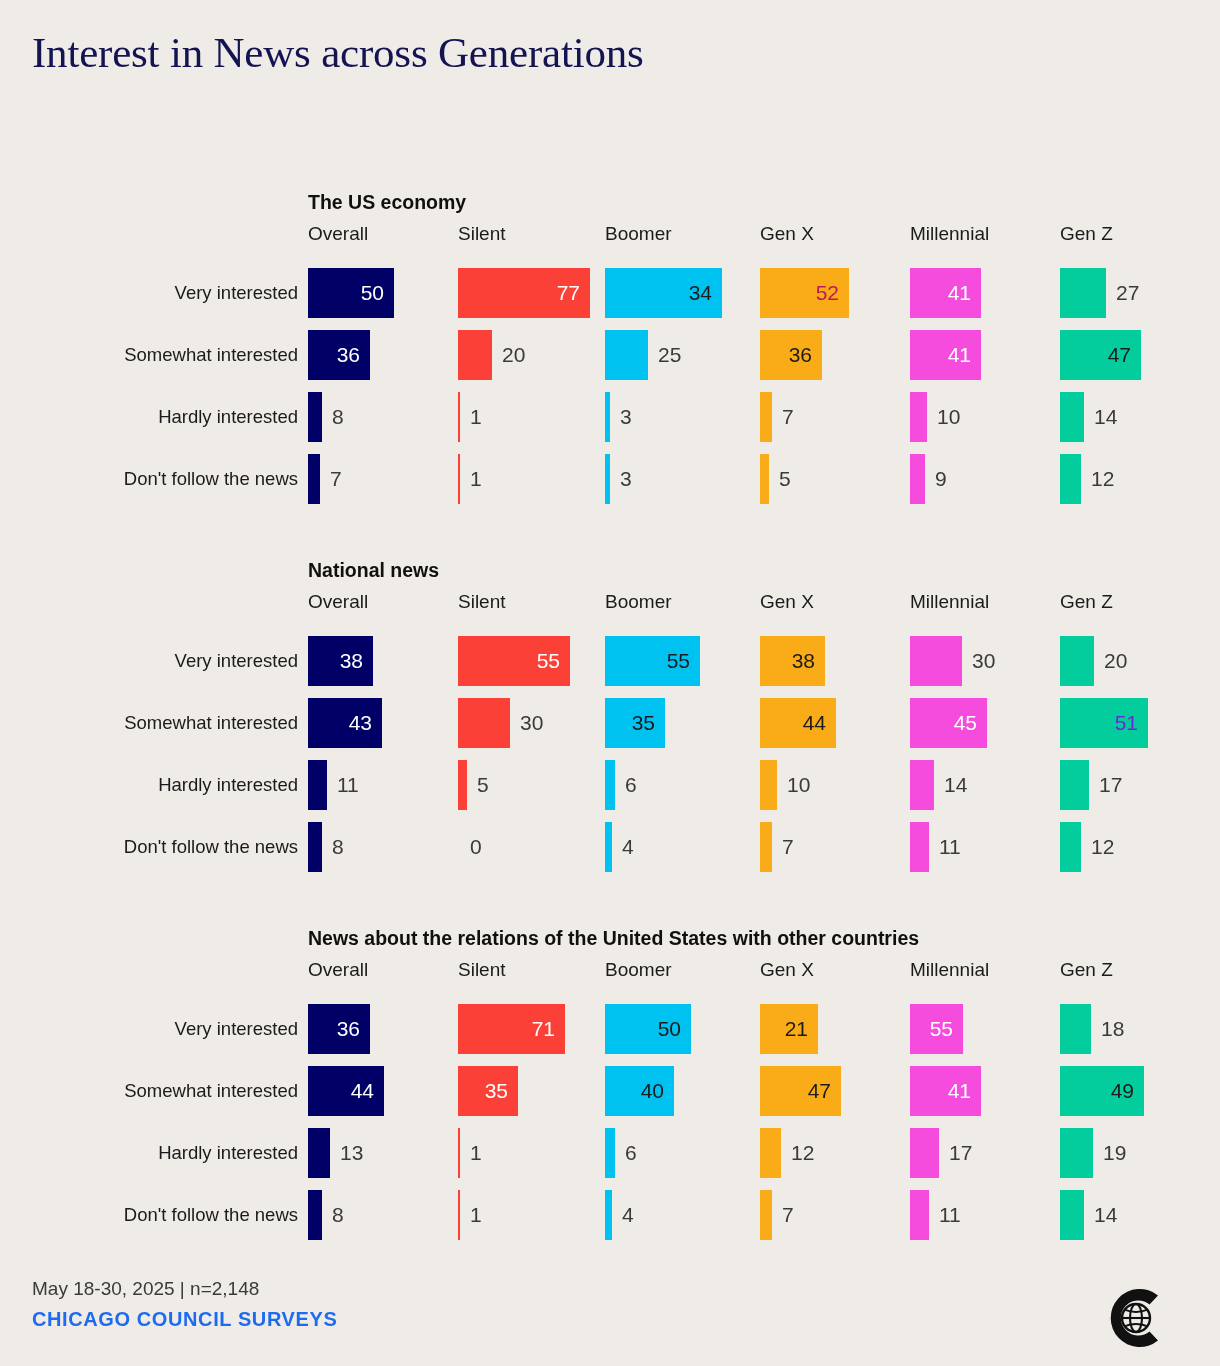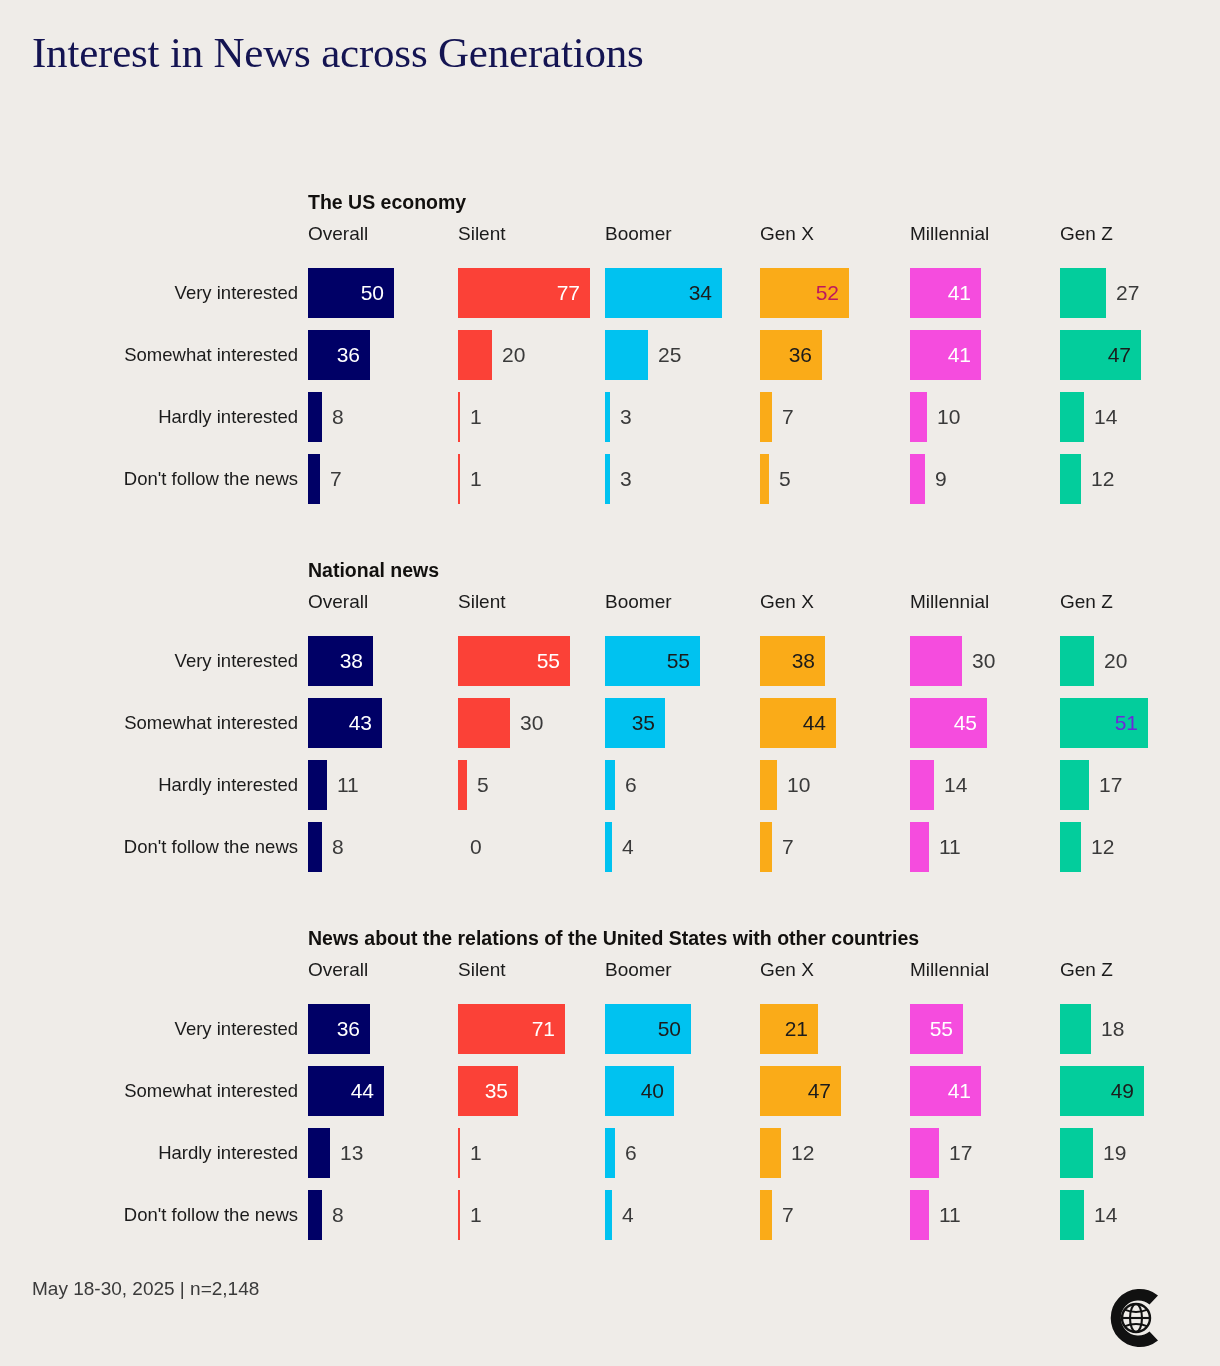--- a/index.html
+++ b/index.html
@@ -260,20 +260,21 @@
         <div class="bar" style="left: 760px; top: 263px; width: 12px; background: rgb(250, 171, 24);"></div>
         <div class="bar-val outside" style="top: 263px; left: 782px;">7</div>
         <div class="bar" style="left: 910px; top: 263px; width: 19px; background: rgb(245, 76, 222);"></div>
         <div class="bar-val outside" style="top: 263px; left: 939px;">11</div>
         <div class="bar" style="left: 1060px; top: 263px; width: 24px; background: rgb(3, 205, 156);"></div>
         <div class="bar-val outside" style="top: 263px; left: 1094px;">14</div>
       </div>
     </div>
 
   <div class="footer-date">May 18-30, 2025 | n=2,148</div>
+  <div class="footer-brand">CHICAGO COUNCIL SURVEYS</div>
 
   <div class="logo">
     <svg viewBox="0 0 74 74" width="74" height="74" aria-hidden="true">
       <path d="M62 14.5 A29 29 0 1 0 62 59.5 L53.5 50.5 A17.5 17.5 0 1 1 53.5 23.5 Z" fill="#111111"></path>
       <circle cx="40" cy="37" r="14" fill="none" stroke="#111111" stroke-width="2.4"></circle>
       <ellipse cx="40" cy="37" rx="6" ry="14" fill="none" stroke="#111111" stroke-width="2.1"></ellipse>
       <line x1="26" y1="37" x2="54" y2="37" stroke="#111111" stroke-width="2.1"></line>
       <path d="M28.4 28.6 Q40 33.4 51.6 28.6" fill="none" stroke="#111111" stroke-width="1.9"></path>
       <path d="M28.4 45.4 Q40 40.6 51.6 45.4" fill="none" stroke="#111111" stroke-width="1.9"></path>
     </svg>

